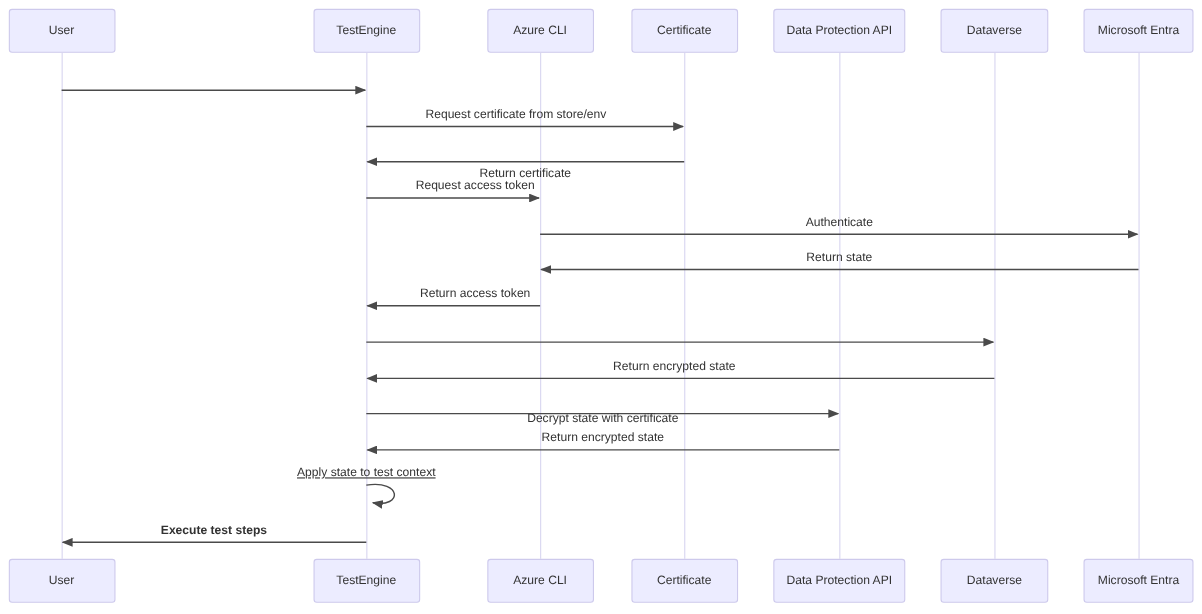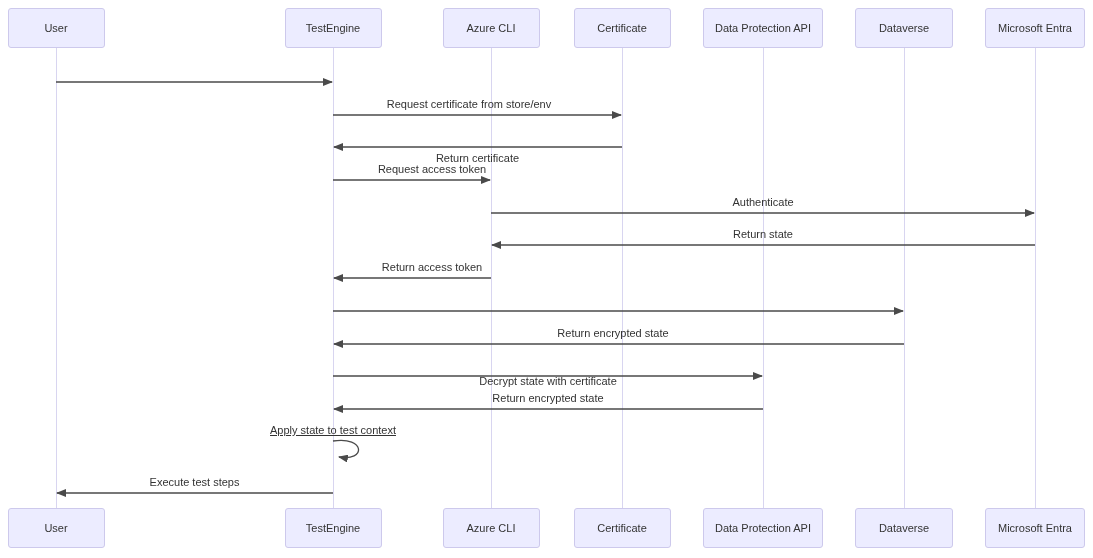--- a/index.html
+++ b/index.html
@@ -128,14 +128,14 @@
     <div class="msg-label" style="left: 469px; top: 97px;">Request certificate from store/env</div>
     <div class="msg-label" style="left: 477.5px; top: 129px; margin-top: 22px;">Return certificate</div>
     <div class="msg-label" style="left: 412px; top: 162px; padding-left: 40px;">Request access token</div>
     <div class="msg-label" style="left: 763px; top: 195px;">Authenticate</div>
     <div class="msg-label" style="left: 763px; top: 227px;">Return state</div>
     <div class="msg-label" style="left: 432px; top: 260px;">Return access token</div>
     <div class="msg-label" style="left: 613px; top: 326px;">Return encrypted state</div>
     <div class="msg-label" style="left: 548px; top: 374px;">Decrypt state with certificate</div>
     <div class="msg-label" style="left: 548px; top: 391px;">Return encrypted state</div>
     <div class="msg-label" style="left: 333px; top: 423px; text-decoration: underline;">Apply state to test context</div>
-    <div class="msg-label" style="left: 194.5px; top: 475px;">Execute test steps</div>
+    <div class="msg-label" style="left: 194.5px; top: 475px; font-weight: bold;">Execute test steps</div>
   </div>
 
 </body></html>

